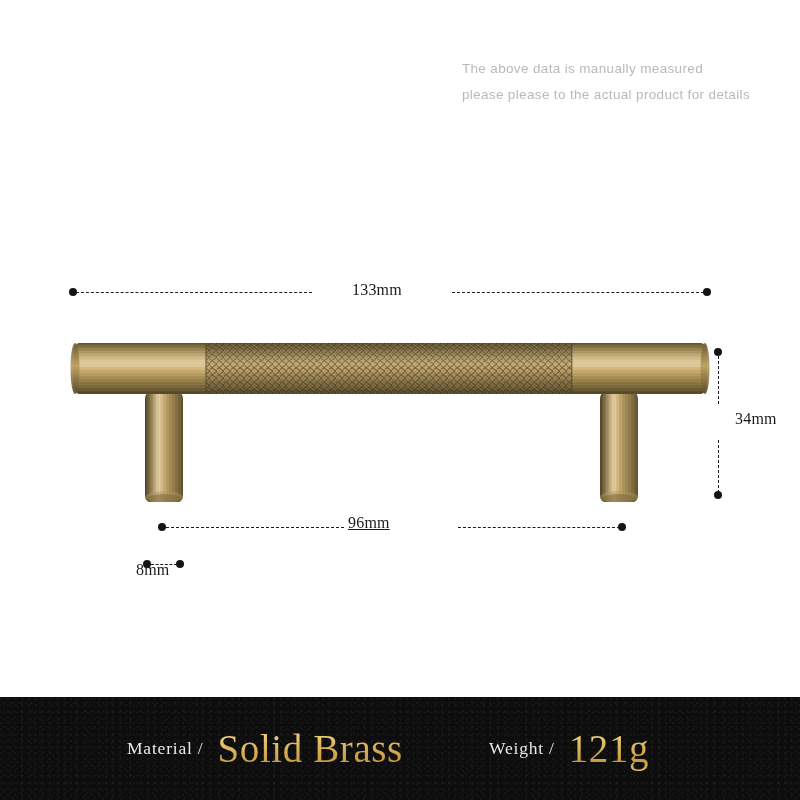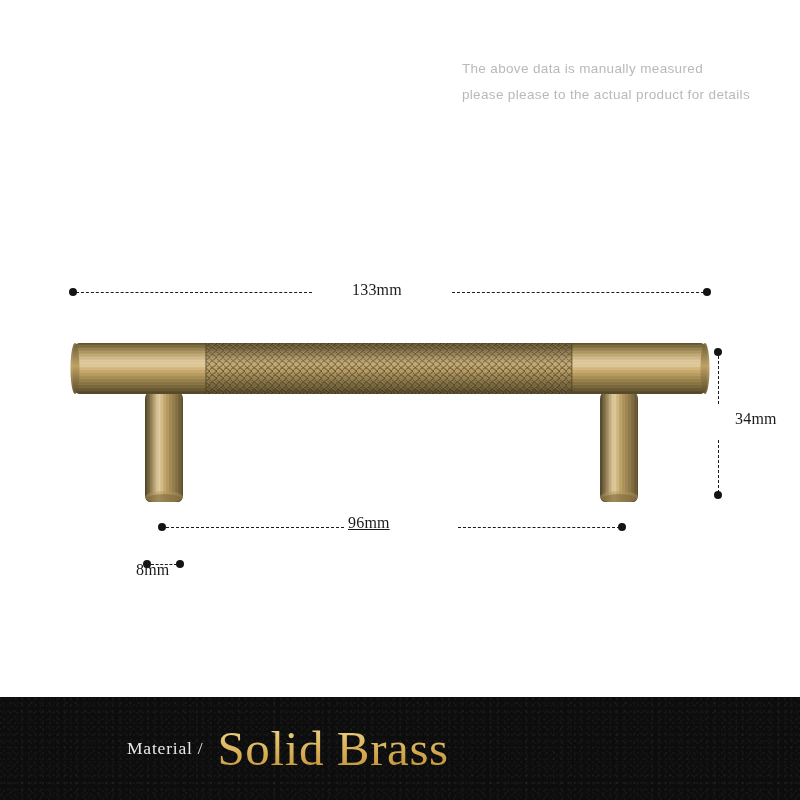--- a/index.html
+++ b/index.html
@@ -130,21 +130,21 @@
   #spec-weight   { left: 489px; top: 0px; height: 103px; align-items: center; }
   .spec-key {
     font-family: "Liberation Serif", serif;
     font-size: 17.5px;
     color: #e8e8e8;
     letter-spacing: 0.8px;
     margin-right: 14px;
   }
   .spec-val {
     font-family: "Liberation Serif", serif;
-    font-size: 49px;
+    font-size: 39px;
     letter-spacing: 0.6px;
     background: linear-gradient(178deg, #f2dfa4 0%, #e8c877 26%, #d6ad55 55%, #c79a3f 78%, #e0bd6b 100%);
     -webkit-background-clip: text;
     background-clip: text;
     color: #d9b25b;
     -webkit-text-fill-color: transparent;
   }
 </style>
 </head>
 <body>
@@ -321,15 +321,19 @@
     <div class="dash-h" id="d8-line"></div>
     <div class="dot" id="d8-dot-r"></div>
     <div class="dim-label" id="label-8">8mm</div>
   </div>
 
   <div id="banner">
     <div class="spec-group" id="spec-material">
       <span class="spec-key">Material /</span>
       <span class="spec-val">Solid Brass</span>
     </div>
+    <div class="spec-group" id="spec-weight">
+      <span class="spec-key">Weight /</span>
+      <span class="spec-val">121g</span>
+    </div>
   </div>
 
 </div>
 
 </body></html>

